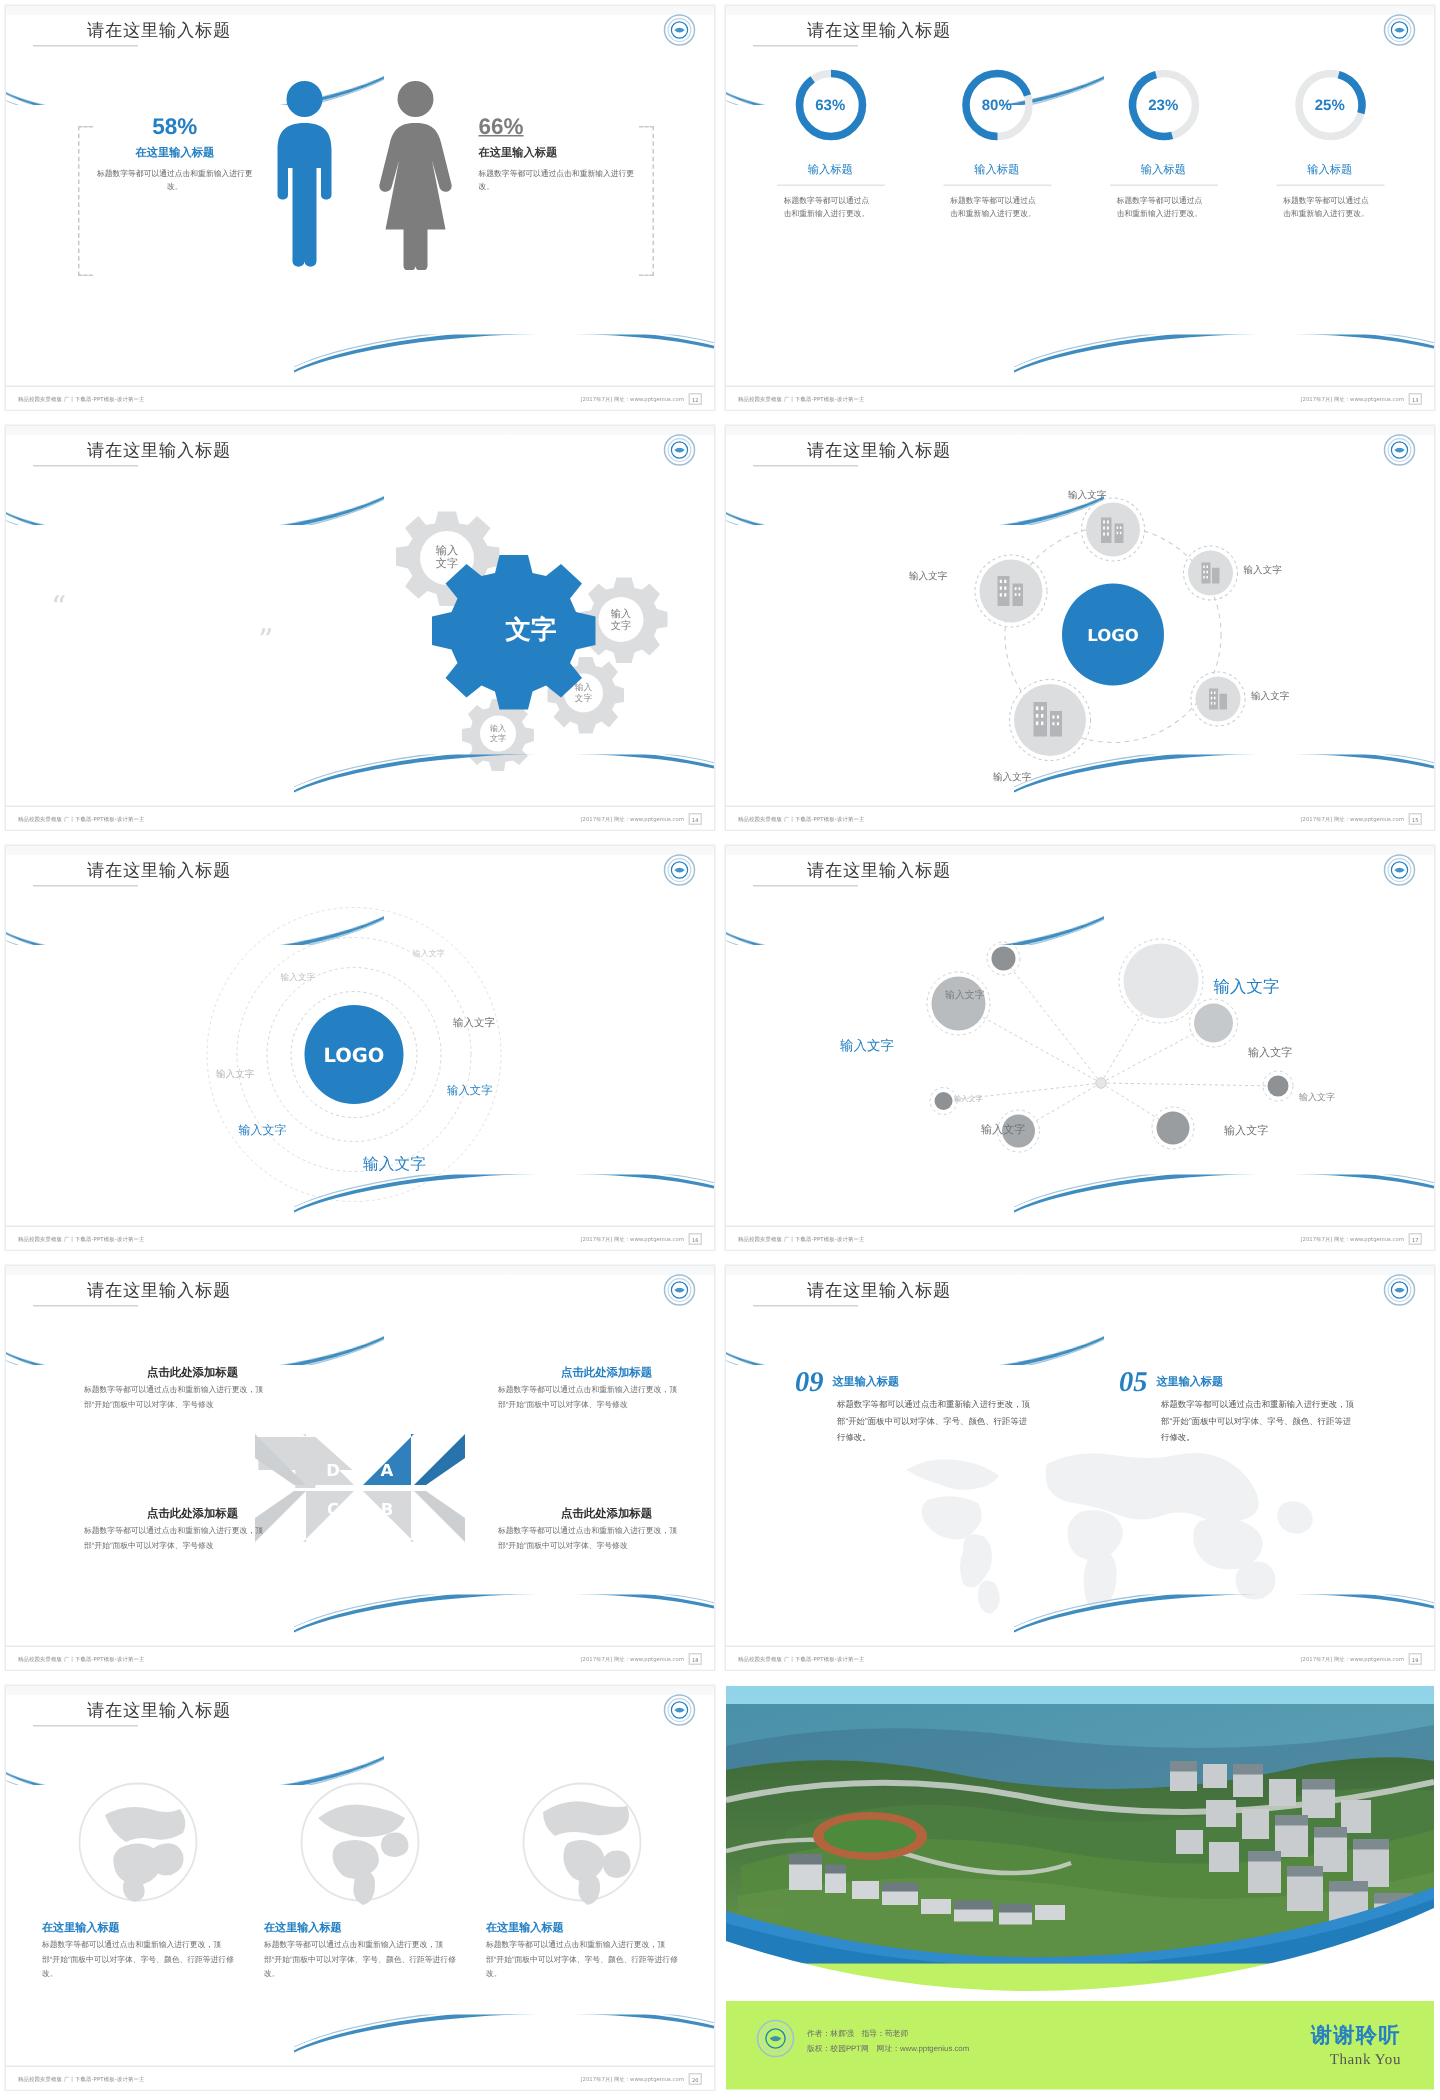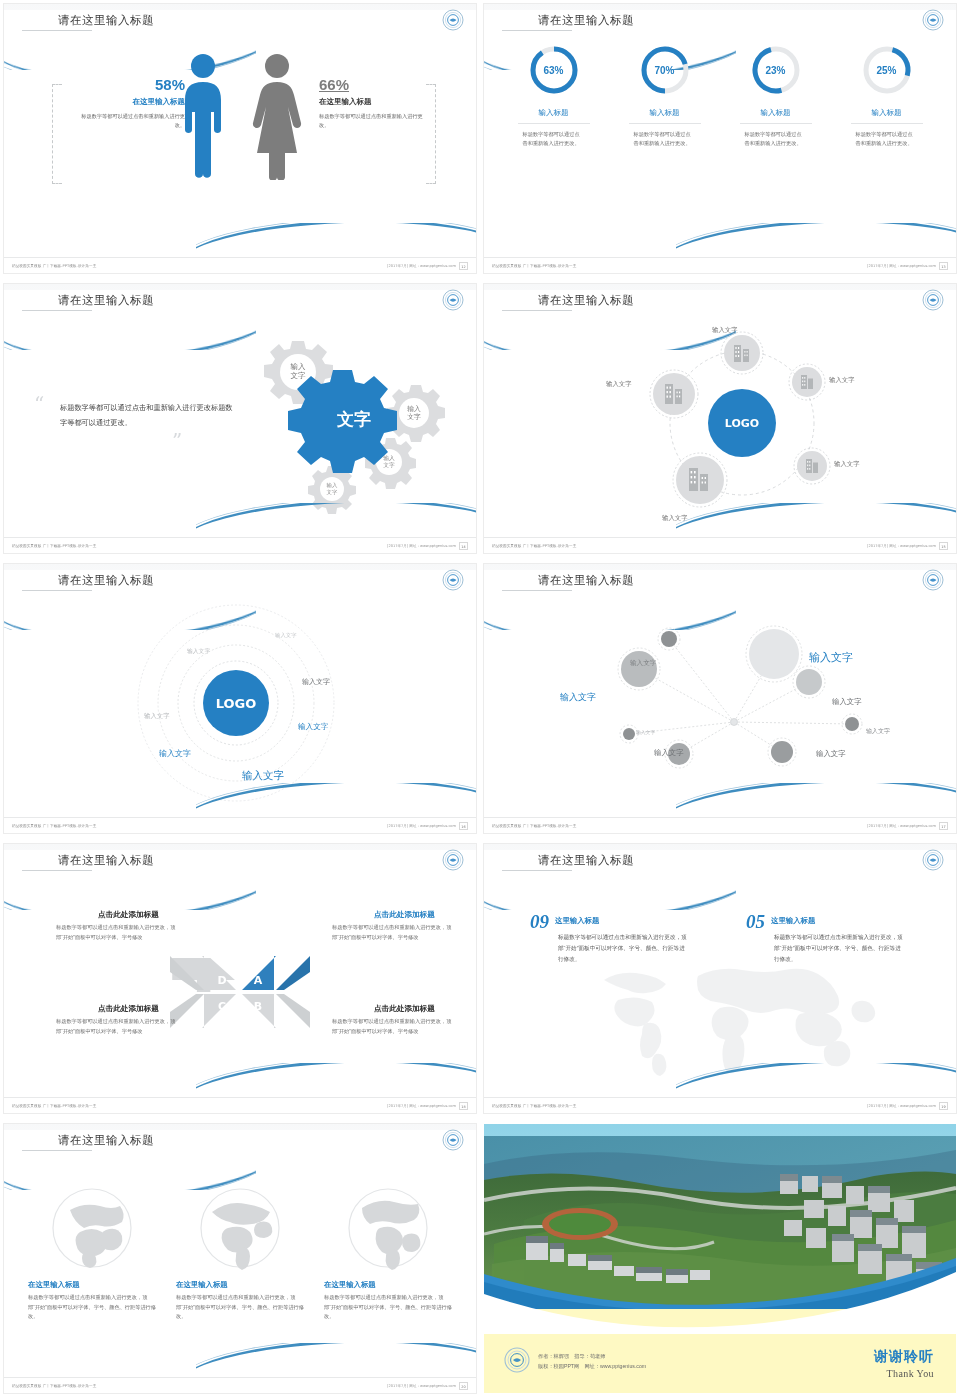--- a/index.html
+++ b/index.html
@@ -117,21 +117,21 @@
   }
   .blue { color:#2580c3; }
   .grey { color:#7d7d7d;text-decoration:underline; }
   .dark { color:#3a3a3a; }
 
   
   .s1-wrap { position:absolute; left:0; top:40px; width:100%; height:190px; }
   .pct { font-size:15px; font-weight:bold; }
   .sub-h { font-size:7.5px; font-weight:bold; margin-top:4px; }
   .body-s { font-size:5.2px; line-height:1.7; color:#666; margin-top:5px; }
-  .s1-left { position:absolute; left:76px; top:32px; width:105px; text-align:right; }
+  .s1-left { position:absolute; left:60px; top:32px; width:105px; text-align:center; }
   .s1-right { position:absolute; right:52px; top:32px; width:105px; text-align:left; }
   .brkt { position:absolute; border:1px dashed #c6c9cb; }
   .person { position:absolute; }
 
   
   .donut-row { position:absolute; left:0; top:40px; width:100%;
     display:flex; justify-content:space-around; padding:0 14px; }
   .donut-cell { width:98px; text-align:center; }
   .donut { width:52px; height:52px; margin:0 auto; position:relative; }
   .donut svg { display:block; }
@@ -163,21 +163,21 @@
   .n-title { font-size:7.4px; font-weight:bold; color:#2580c3; }
   .n-body { font-size:5.6px; line-height:1.95; color:#555; margin-top:3px; }
 
   
   .globe-col { width:128px; }
   .g-title { font-size:7.4px; font-weight:bold; color:#2580c3; }
   .g-body { font-size:5.2px; line-height:1.85; color:#6b6b6b; margin-top:3px; }
 
   
   .final { position:absolute; left:4px; top:4px; width:472px; height:269px;
-    background:#fef9c3; overflow:hidden; }
+    background:#bef264; overflow:hidden; }
   .photo { position:absolute; left:0; top:0; width:472px; height:185px; overflow:hidden; }
   .thanks-cn { font-size:14px; font-weight:bold; color:#2580c3; letter-spacing:1px; }
   .thanks-en { font-size:10px; color:#555; margin-top:2px; letter-spacing:.4px;font-family:Liberation Serif, serif; }
   .credit { font-size:5.2px; color:#6b6b6b; line-height:1.9; white-space:nowrap; }
 </style>
 </head>
 <body>
 
 <div class="deck">
 
@@ -268,21 +268,21 @@
           <div class="donut-rule"></div>
           <div class="donut-body">标题数字等都可以通过点击和重新输入进行更改。</div>
         </div>
 
         <div class="donut-cell">
           <div class="donut">
             <svg width="52" height="52" viewBox="0 0 52 52">
               <circle cx="26" cy="26" r="21" fill="none" stroke="#e6e8ea" stroke-width="5"></circle>
               <circle cx="26" cy="26" r="21" fill="none" stroke="#2580c3" stroke-width="5" stroke-dasharray="92.3 158.3" stroke-linecap="butt" transform="rotate(90 26 26)"></circle>
             </svg>
-            <div class="donut-val">70%</div>
+            <div class="donut-val">80%</div>
           </div>
           <div class="donut-label">输入标题</div>
           <div class="donut-rule"></div>
           <div class="donut-body">标题数字等都可以通过点击和重新输入进行更改。</div>
         </div>
 
         <div class="donut-cell">
           <div class="donut">
             <svg width="52" height="52" viewBox="0 0 52 52">
               <circle cx="26" cy="26" r="21" fill="none" stroke="#e6e8ea" stroke-width="5"></circle>
@@ -331,21 +331,20 @@
           <circle cx="11" cy="11" r="10" fill="none" stroke="#9fc0d6" stroke-width="1"></circle>
           <circle cx="11" cy="11" r="7.6" fill="none" stroke="#bcd3e4" stroke-width="0.7"></circle>
           <circle cx="11" cy="11" r="5.4" fill="none" stroke="#2580c3" stroke-width="0.8"></circle>
           <path d="M7.5 11 q3.5 -3 7 0 q-3.5 3.4 -7 0z" fill="#2580c3" opacity=".85"></path>
         </svg>
       </span>
       <div class="swoosh-tl"></div>
 
       <div class="gear-quote">
         <span class="quote-mark">“</span>
-        <div class="gear-text" style="padding-left:26px; margin-top:-14px;">标题数字等都可以通过点击和重新输入进行更改标题数字等都可以通过更改。</div>
         <div style="text-align:left; padding-left:138px;">
           <span class="quote-mark">”</span>
         </div>
       </div>
 
       <svg style="position:absolute; left:212px; top:44px;" width="250" height="190" viewBox="0 0 250 190">
         <g fill="#dcdddf">
           <path d="M68 22 l6 -1 2 -8 h12 l2 8 6 1 6 -6 9 8 -5 7 3 5 8 1 v12 l-8 2 -2 5 5 7 -9 8 -6 -5 -6 2 -2 8 h-12 l-2 -8 -6 -2 -6 5 -9 -8 5 -7 -3 -5 -8 -2 v-12 l8 -1 3 -5 -5 -7 9 -8z"></path>
           <circle cx="82" cy="44" r="18" fill="#ffffff"></circle>
         </g>

